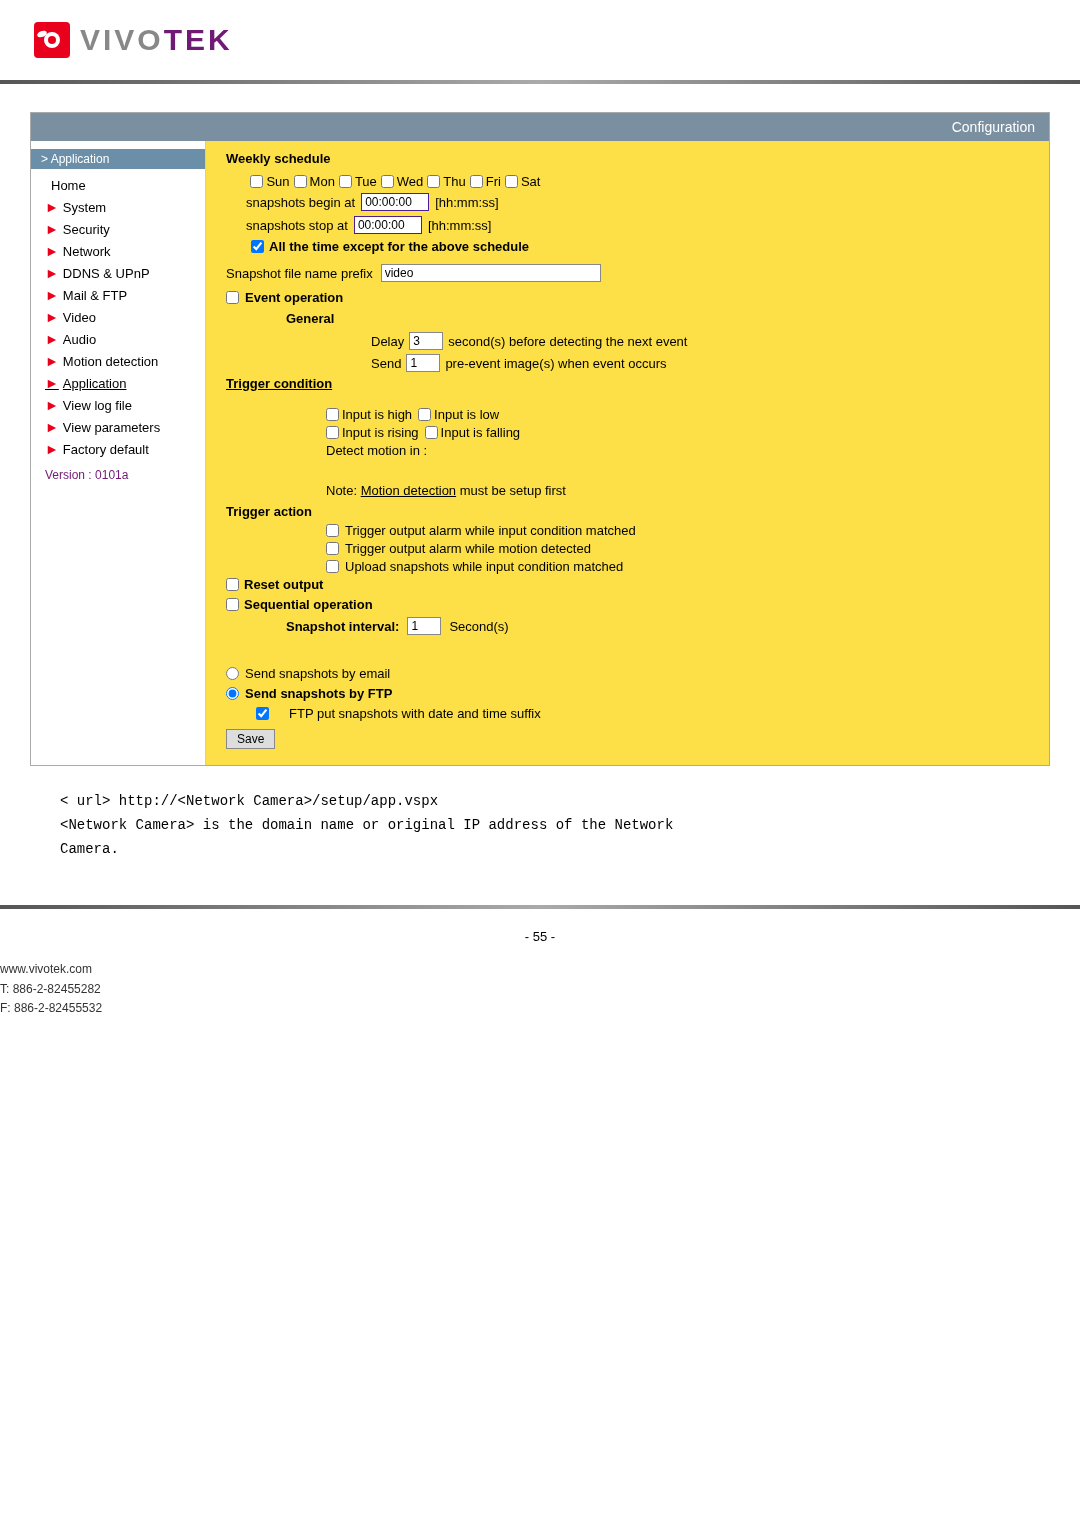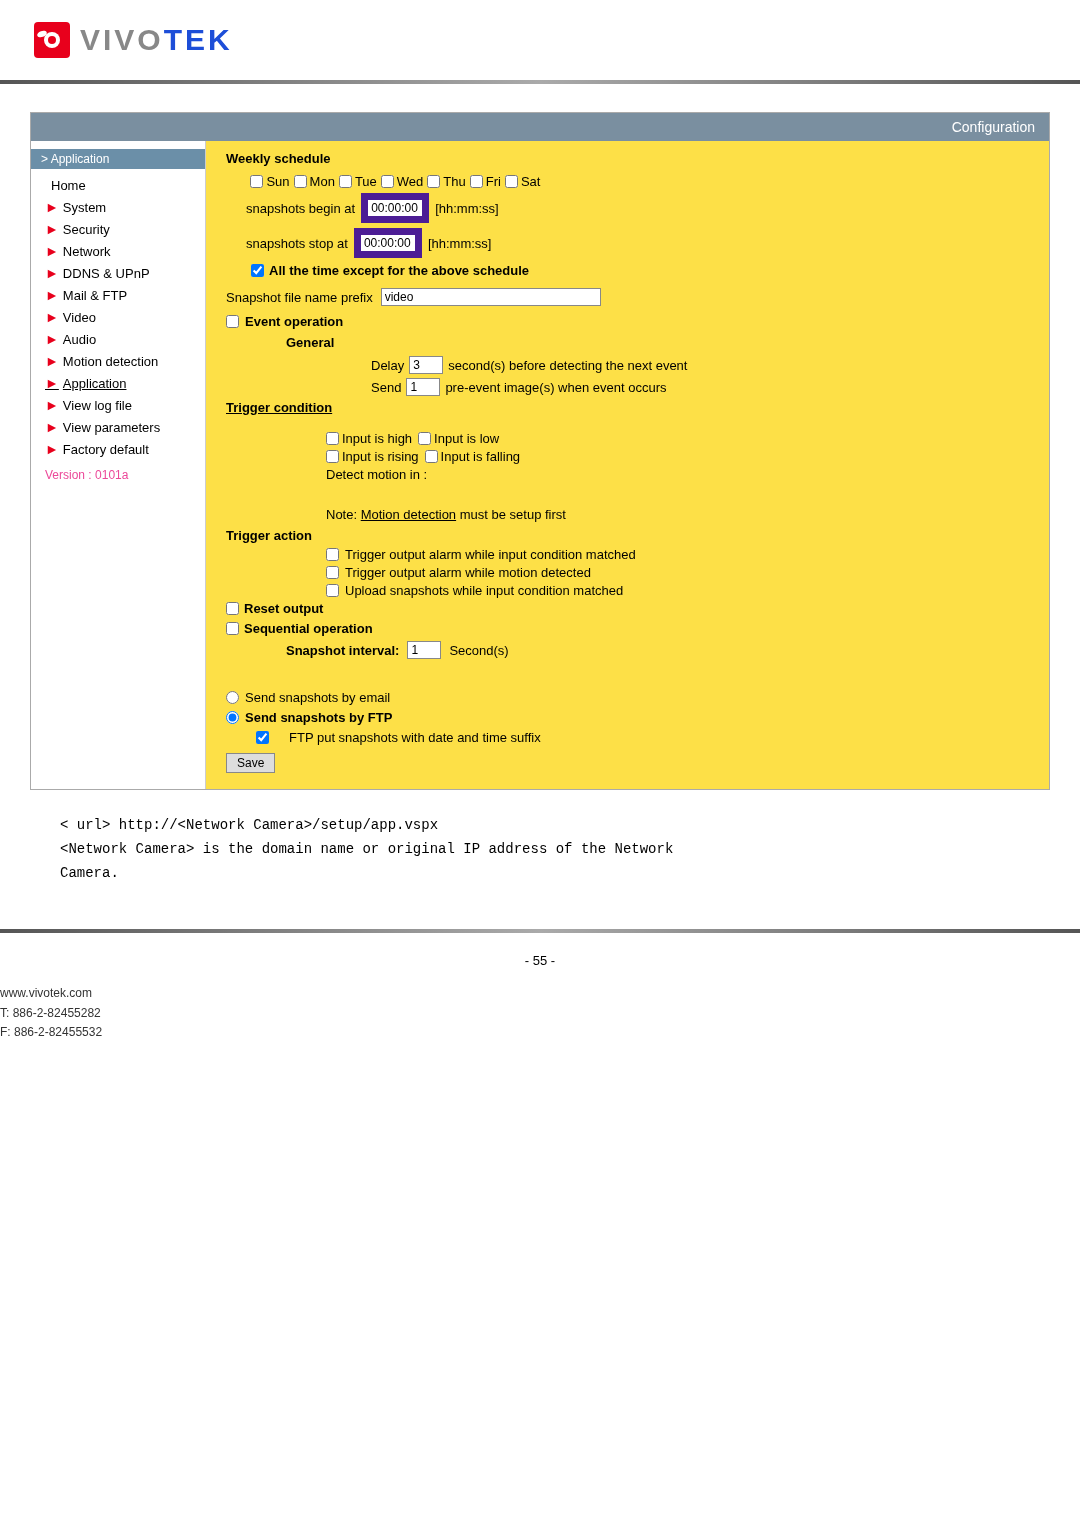--- a/index.html
+++ b/index.html
@@ -94,21 +94,21 @@
       font-size: 14px;
       font-weight: bold;
     }
     .sidebar-item.home {
       padding-left: 20px;
       font-size: 13px;
     }
     .sidebar-version {
       padding: 8px 14px;
       font-size: 12px;
-      color: #ec4899;
+      color: #701a75;
     }
 
     
     .content-area {
       flex: 1;
       padding: 10px 20px 16px 20px;
       background: #fde047;
     }
 
     .section-title {
@@ -142,21 +142,21 @@
       height: 13px;
     }
 
     input[type="radio"] {
       margin: 0;
       width: 13px;
       height: 13px;
     }
 
     .time-input {
-      border: 7px solid #4c1d95;
+      border: 1px solid #4c1d95;
       padding: 1px 3px;
       font-size: 12px;
       width: 68px;
     }
 
     .text-input {
       border: 1px solid #888;
       padding: 1px 3px;
       font-size: 12px;
       width: 220px;
@@ -352,21 +352,21 @@
   <div class="logo">
 
     <svg class="logo-icon" viewBox="0 0 44 44" xmlns="http://www.w3.org/2000/svg">
       <rect x="4" y="4" width="36" height="36" rx="4" fill="#e8001c"></rect>
       <circle cx="22" cy="22" r="8" fill="white"></circle>
       <circle cx="22" cy="22" r="4" fill="#e8001c"></circle>
 
       <ellipse cx="12" cy="16" rx="5" ry="3" fill="white" transform="rotate(-20 12 16)"></ellipse>
     </svg>
     <div style="font-size:30px;font-weight:bold;letter-spacing:3px;color:#333;">
-      <span style="color:#888;">VIVO</span><span style="color:#1d4ed8;">TEK</span>
+      <span style="color:#888;">VIVO</span><span style="color:#701a75;">TEK</span>
     </div>
   </div>
 </div>
 
 <div class="header-divider"></div>
 
 <div class="main-container">
 
   <div class="config-panel">
 

